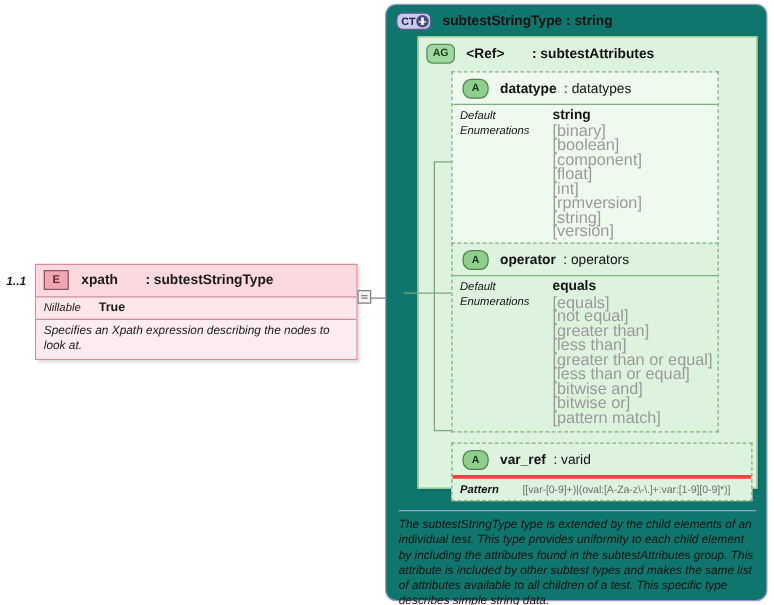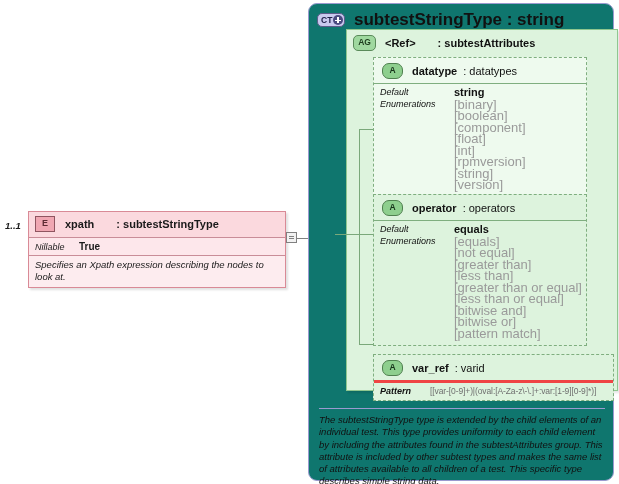--- a/index.html
+++ b/index.html
@@ -186,30 +186,30 @@
     position: absolute;
     background: #ffffff;
   }
   .ct-icon .plus-circle::before {
     left: 2px; top: 4.5px; width: 6px; height: 1.5px;
   }
   .ct-icon .plus-circle::after {
     left: 4.2px; top: 2px; width: 1.5px; height: 6px;
   }
   #ct-title {
-    font-size: 17px;
+    font-size: 11px;
     font-weight: bold;
     color: #111111;
     text-align: center;
   }
 
   
   #ag-box {
     position: absolute;
-    left: 37px;
+    left: 25px;
     top: 25px;
     width: 272px;
     height: 362px;
     background: #ddf3dd;
     border: 1px solid #8fc78f;
     box-shadow: 2px 2px 2px rgba(0,0,0,0.10);
     box-sizing: border-box;
   }
   #ag-header {
     display: flex;

